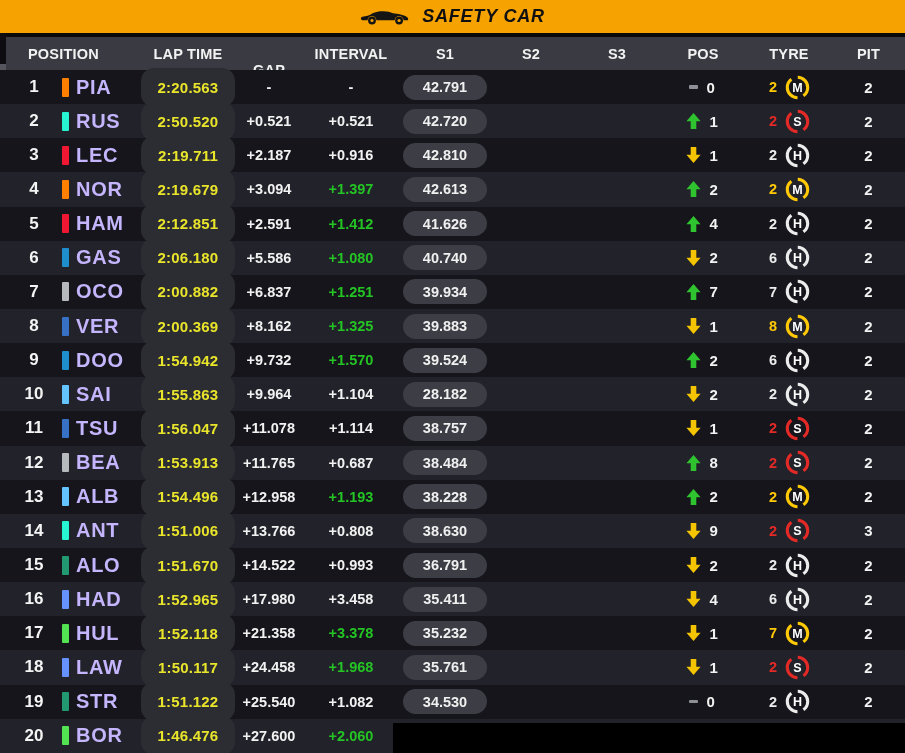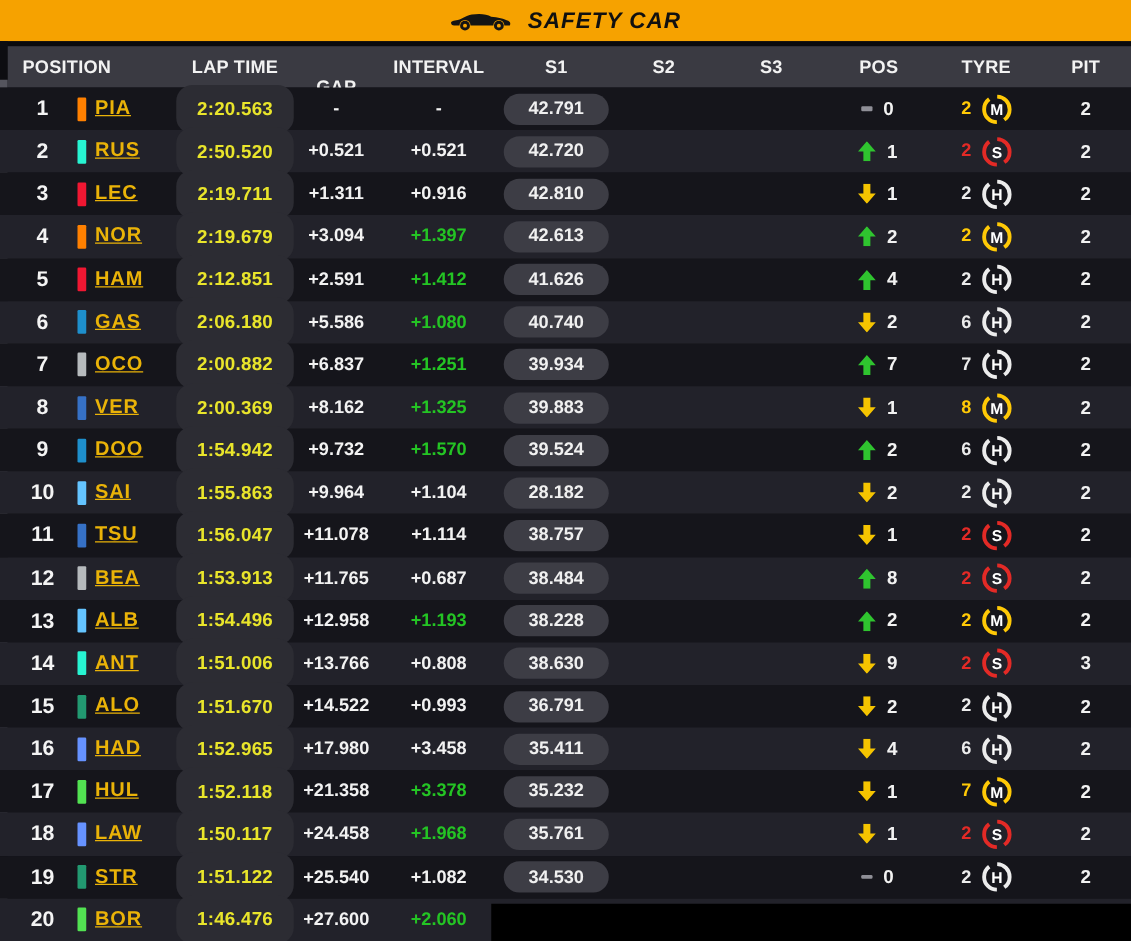--- a/index.html
+++ b/index.html
@@ -9,38 +9,38 @@
   
   .banner{position:absolute;left:0;top:0;width:905px;height:33px;
           display:flex;align-items:center;justify-content:center;gap:12px;}
   .banner-title{font-size:18px;font-weight:800;font-style:italic;
                 color:#101010;letter-spacing:.8px;}
   .banner-divider{position:absolute;left:0;top:33px;width:905px;height:4px;background:#0A0A0D;}
   
   .colhead{position:absolute;left:0;top:37px;width:905px;height:33px;background:#3A3A42;
            display:flex;align-items:center;padding-left:6px;box-sizing:border-box;}
   .colhead .h{color:#F2F2F2;font-size:14.5px;font-weight:700;text-align:center;letter-spacing:.2px;}
-  .h.c-position{width:132px;text-align:left;padding-left:12px;box-sizing:border-box;}
+  .h.c-position{width:132px;text-align:left;padding-left:22px;box-sizing:border-box;}
   .h.c-laptime{width:100px;} .h.c-gap{width:62px;margin-top:32px;} .h.c-interval{width:102px;}
   .h.c-s1,.h.c-s2,.h.c-s3,.h.c-pos,.h.c-tyre{width:86px;} .h.c-pit{width:73px;}
   
   .left-strip{position:absolute;left:0;top:33px;width:6px;height:720px;background:#0D0D11;
     background-image:repeating-linear-gradient(180deg,#55555E 0px,#55555E 3px,#0D0D11 3px,#0D0D11 34.15px);
     background-position:0 34px;}
   
   .rows{position:absolute;left:0;top:70px;width:905px;}
   .row{height:34.15px;display:flex;align-items:center;padding-left:6px;box-sizing:border-box;}
   .row:nth-child(odd){background:#15151B;}
   .row:nth-child(even){background:#22222A;}
   .cell{display:flex;align-items:center;justify-content:center;box-sizing:border-box;}
   .cell.posnum{width:56px;color:#F4F4F4;font-size:17px;font-weight:800;}
   .cell.teambar{width:14px;justify-content:flex-start;}
   .team-bar{display:block;width:7px;height:19px;border-radius:1px;}
-  .cell.driver{width:62px;justify-content:flex-start;color:#eab308;
-               font-size:16px;font-weight:800;letter-spacing:.7px;text-decoration:underline;}
+  .cell.driver{width:62px;justify-content:flex-start;color:#c4b5fd;
+               font-size:20px;font-weight:800;letter-spacing:.7px;}
   .cell.laptime{width:100px;}
   .lap-pill{display:inline-flex;align-items:center;justify-content:center;width:94px;height:39px;
             border-radius:13px;background:#2C2C33;color:#E9E52B;font-size:15px;font-weight:700;
             letter-spacing:.2px;}
   .cell.gap{width:62px;color:#F2F2F2;font-size:14.5px;font-weight:700;}
   .cell.interval{width:102px;color:#F2F2F2;font-size:14.5px;font-weight:700;}
   .cell.interval.green{color:#24C424;}
   .cell.s1,.cell.s2,.cell.s3,.cell.poschange,.cell.tyre{width:86px;}
   .s1-pill{display:inline-flex;align-items:center;justify-content:center;width:84px;height:25px;
            border-radius:13px;background:#3D3D45;color:#F0F0F0;font-size:14.5px;font-weight:700;}
@@ -155,21 +155,21 @@
 
   <div class="row">
     <div class="cell posnum">3</div>
     <div class="cell teambar">
       <span class="team-bar" style="background: rgb(240, 23, 50);"></span>
     </div>
     <div class="cell driver">LEC</div>
     <div class="cell laptime">
       <span class="lap-pill">2:19.711</span>
     </div>
-    <div class="cell gap">+1.311</div>
+    <div class="cell gap">+2.187</div>
     <div class="cell interval">+0.916</div>
     <div class="cell s1">
           <span class="s1-pill">42.810</span>
         </div>
     <div class="cell s2"></div>
     <div class="cell s3"></div>
     <div class="cell poschange">
           <svg width="15" height="16" viewBox="0 0 15 16">
             <path transform="rotate(180 7.5 8)" d="M7.5 0 L14.6 8.2 H10.3 V16 H4.7 V8.2 H0.4 Z" fill="#F5C400"></path>
           </svg>

